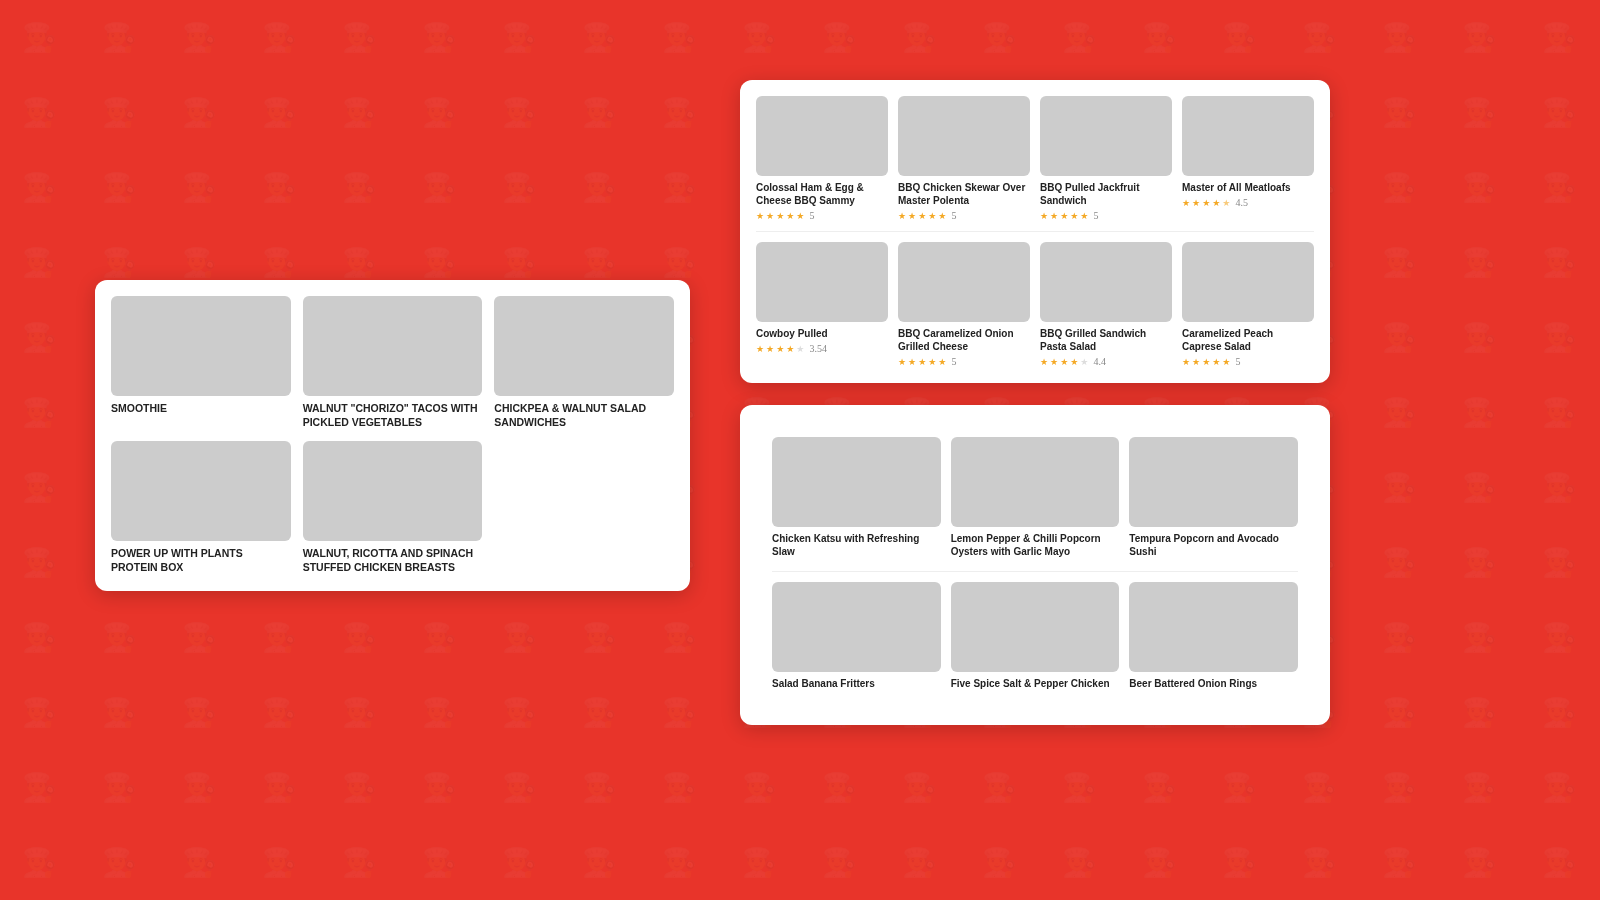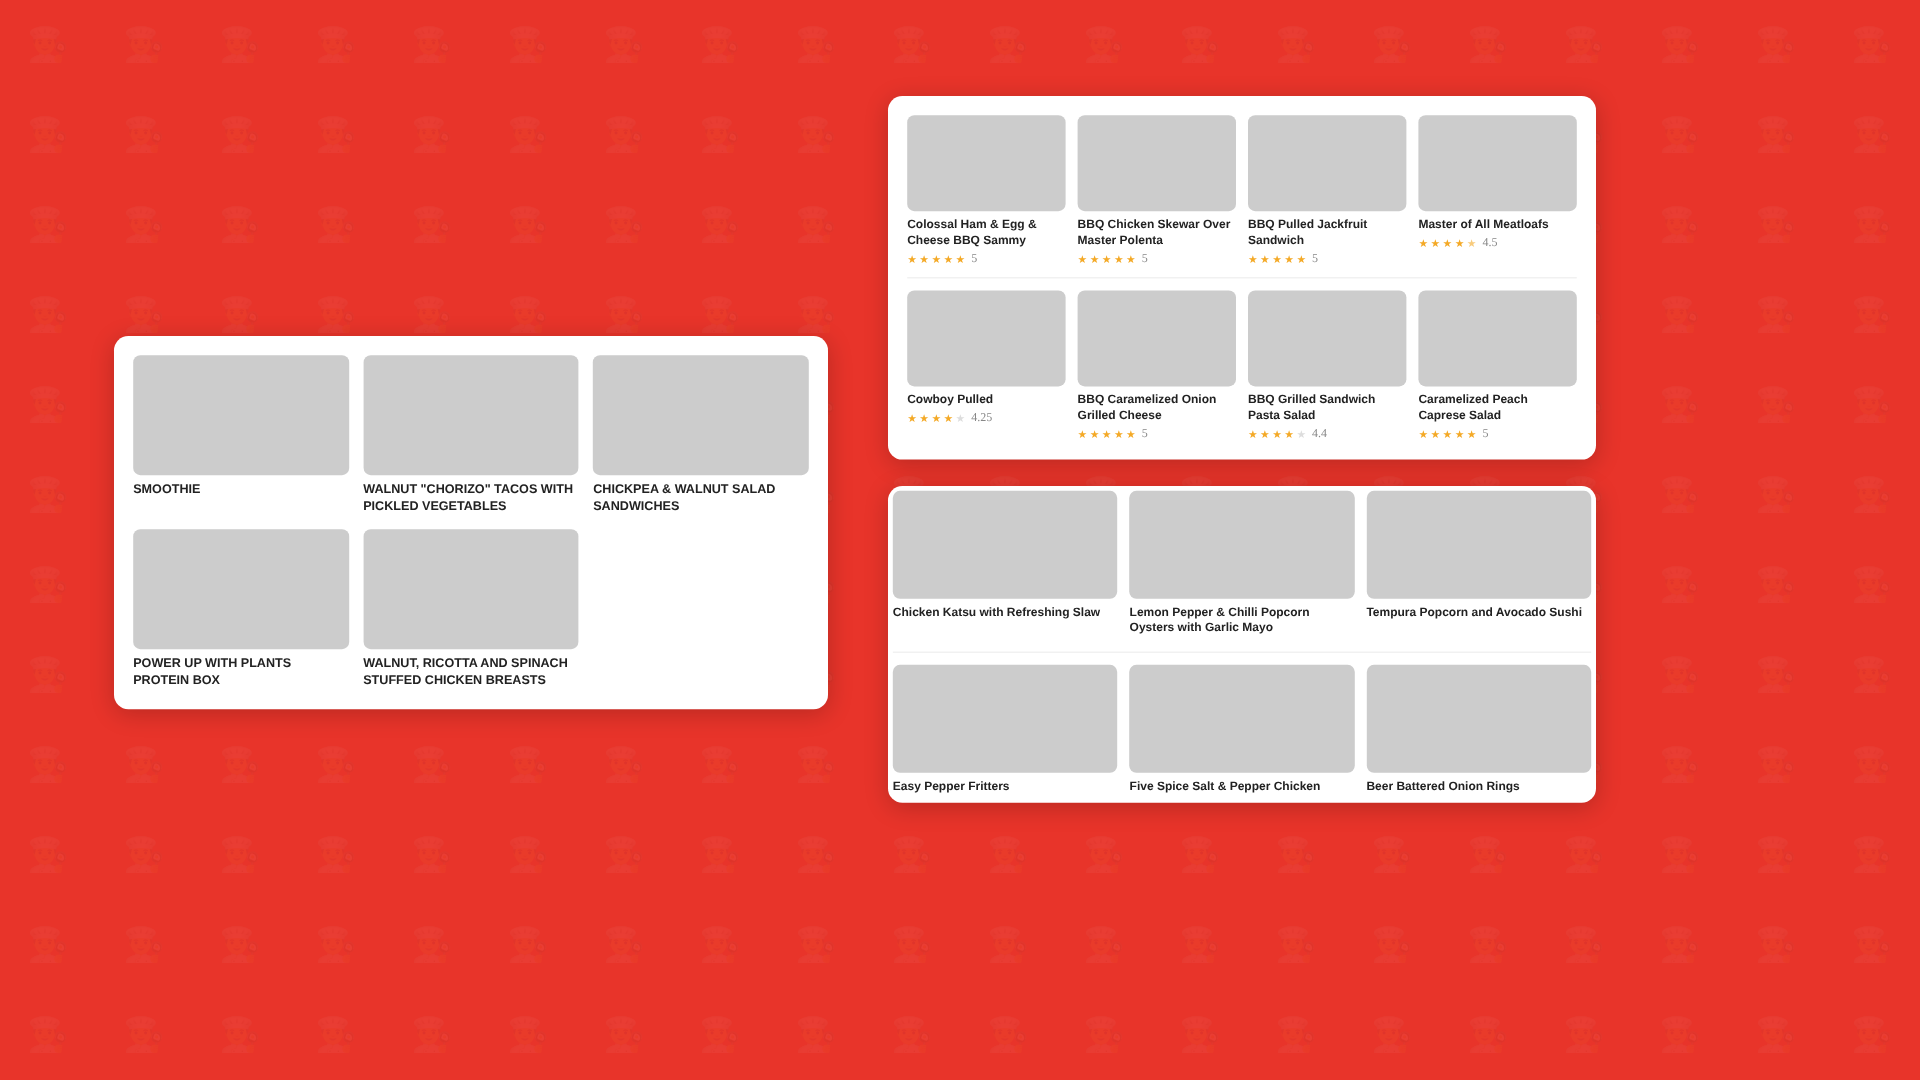--- a/index.html
+++ b/index.html
@@ -96,21 +96,21 @@
     }
 
     
     .right-bottom-panel {
       position: absolute;
       left: 740px;
       top: 405px;
       width: 590px;
       background: white;
       border-radius: 12px;
-      padding: 4px;
+      padding: 32px;
       box-shadow: 0 4px 20px rgba(0,0,0,0.2);
     }
 
     .blog-grid {
       display: grid;
       grid-template-columns: repeat(4, 1fr);
       gap: 10px;
     }
 
     .blog-grid-3 {
@@ -520,21 +520,21 @@
       <div class="blog-grid">
         <div class="blog-card">
       <div class="img-box food-cowboy"></div>
       <div class="card-title">Cowboy Pulled</div>
       <div class="stars">
         <span class="star">★</span>
             <span class="star">★</span>
             <span class="star">★</span>
             <span class="star">★</span>
             <span class="star" style="color:#ddd">★</span>
-        <span class="rating-num">4.25</span>
+        <span class="rating-num">3.54</span>
       </div>
     </div>
         <div class="blog-card">
       <div class="img-box food-bbqcheese"></div>
       <div class="card-title">BBQ Caramelized Onion Grilled Cheese</div>
       <div class="stars">
         <span class="star">★</span>
             <span class="star">★</span>
             <span class="star">★</span>
             <span class="star">★</span>
@@ -583,21 +583,21 @@
     </div>
         <div class="blog-card">
       <div class="img-box food-tempura" style="height:90px;"></div>
       <div class="card-title">Tempura Popcorn and Avocado Sushi</div>
     </div>
       </div>
       <hr class="blog-grid-divider">
       <div class="blog-grid-3">
         <div class="blog-card">
       <div class="img-box food-banana" style="height:90px;"></div>
-      <div class="card-title">Easy Pepper Fritters</div>
+      <div class="card-title">Salad Banana Fritters</div>
     </div>
         <div class="blog-card">
       <div class="img-box food-fivespice" style="height:90px;"></div>
       <div class="card-title">Five Spice Salt &amp; Pepper Chicken</div>
     </div>
         <div class="blog-card">
       <div class="img-box food-onionrings" style="height:90px;"></div>
       <div class="card-title">Beer Battered Onion Rings</div>
     </div>
       </div>

